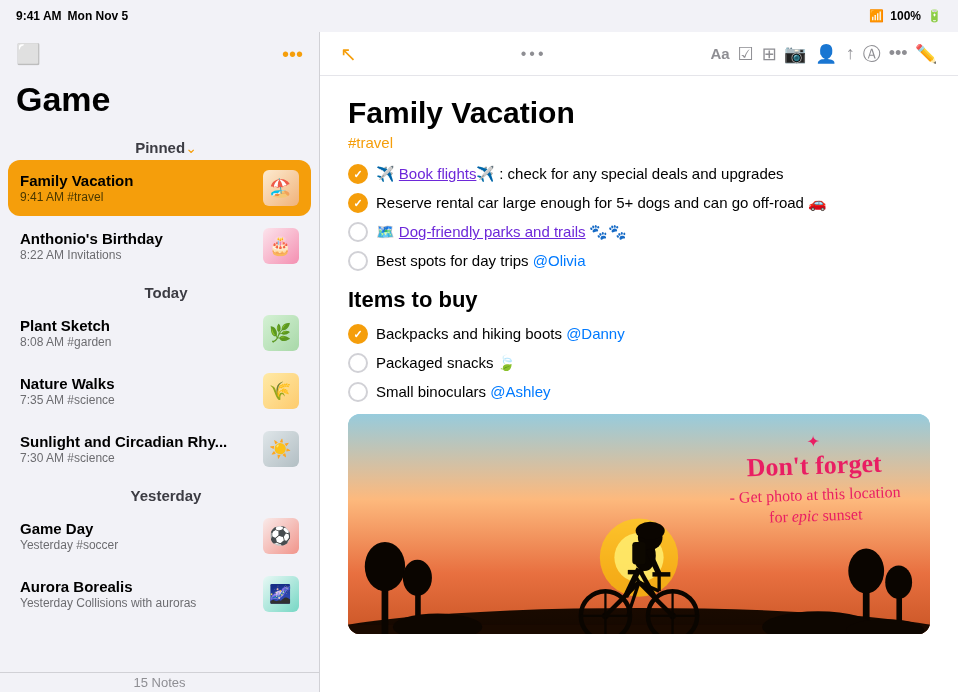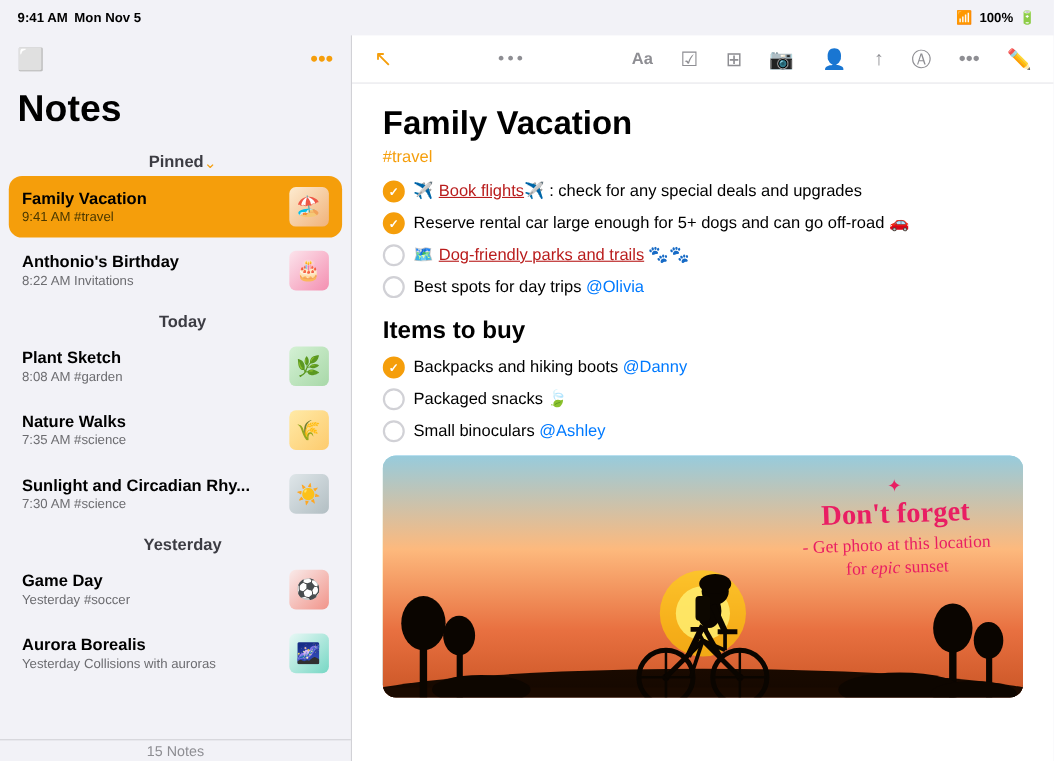--- a/index.html
+++ b/index.html
@@ -151,21 +151,21 @@
 
     .detail-toolbar {
       display: flex;
       align-items: center;
       justify-content: space-between;
       padding: 6px 16px;
       height: 44px;
       border-bottom: 1px solid #e5e5ea;
     }
     .detail-toolbar-left { display: flex; align-items: center; gap: 4px; }
-    .detail-toolbar-right { display: flex; align-items: center; gap: 17px; }
+    .detail-toolbar-right { display: flex; align-items: center; gap: 0; }
     .toolbar-icon {
       font-size: 18px;
       color: #f59e0b;
       cursor: pointer;
       padding: 2px 4px;
     }
 
     .detail-content {
       flex: 1;
       overflow-y: auto;
@@ -209,21 +209,21 @@
       content: '✓';
       color: #fff;
       font-size: 11px;
       font-weight: 700;
     }
     .checklist-text {
       font-size: 15px;
       color: #000;
       line-height: 1.4;
     }
-    .checklist-text a { color: #b91c1c; text-decoration: underline; }
+    .checklist-text a { color: #6d28d9; text-decoration: underline; }
     .checklist-text .mention { color: #007aff; }
 
     .section-heading {
       font-size: 22px;
       font-weight: 700;
       color: #000;
       margin: 16px 0 10px;
     }
 
     .note-image {
@@ -262,21 +262,21 @@
   </div>
 </div>
 
 <div class="app-container">
 
   <div class="sidebar">
     <div class="sidebar-toolbar">
       <span style="font-size:20px; color:#f59e0b;">⬜</span>
       <span style="font-size:20px; color:#f59e0b;">•••</span>
     </div>
-    <div class="sidebar-title">Notes</div>
+    <div class="sidebar-title">Game</div>
 
     <div class="sidebar-list">
 
       <div class="section-header">
         <span class="section-title">Pinned</span>
         <span class="section-chevron">⌄</span>
       </div>
 
       <div class="note-item active">
         <div class="note-item-content">

